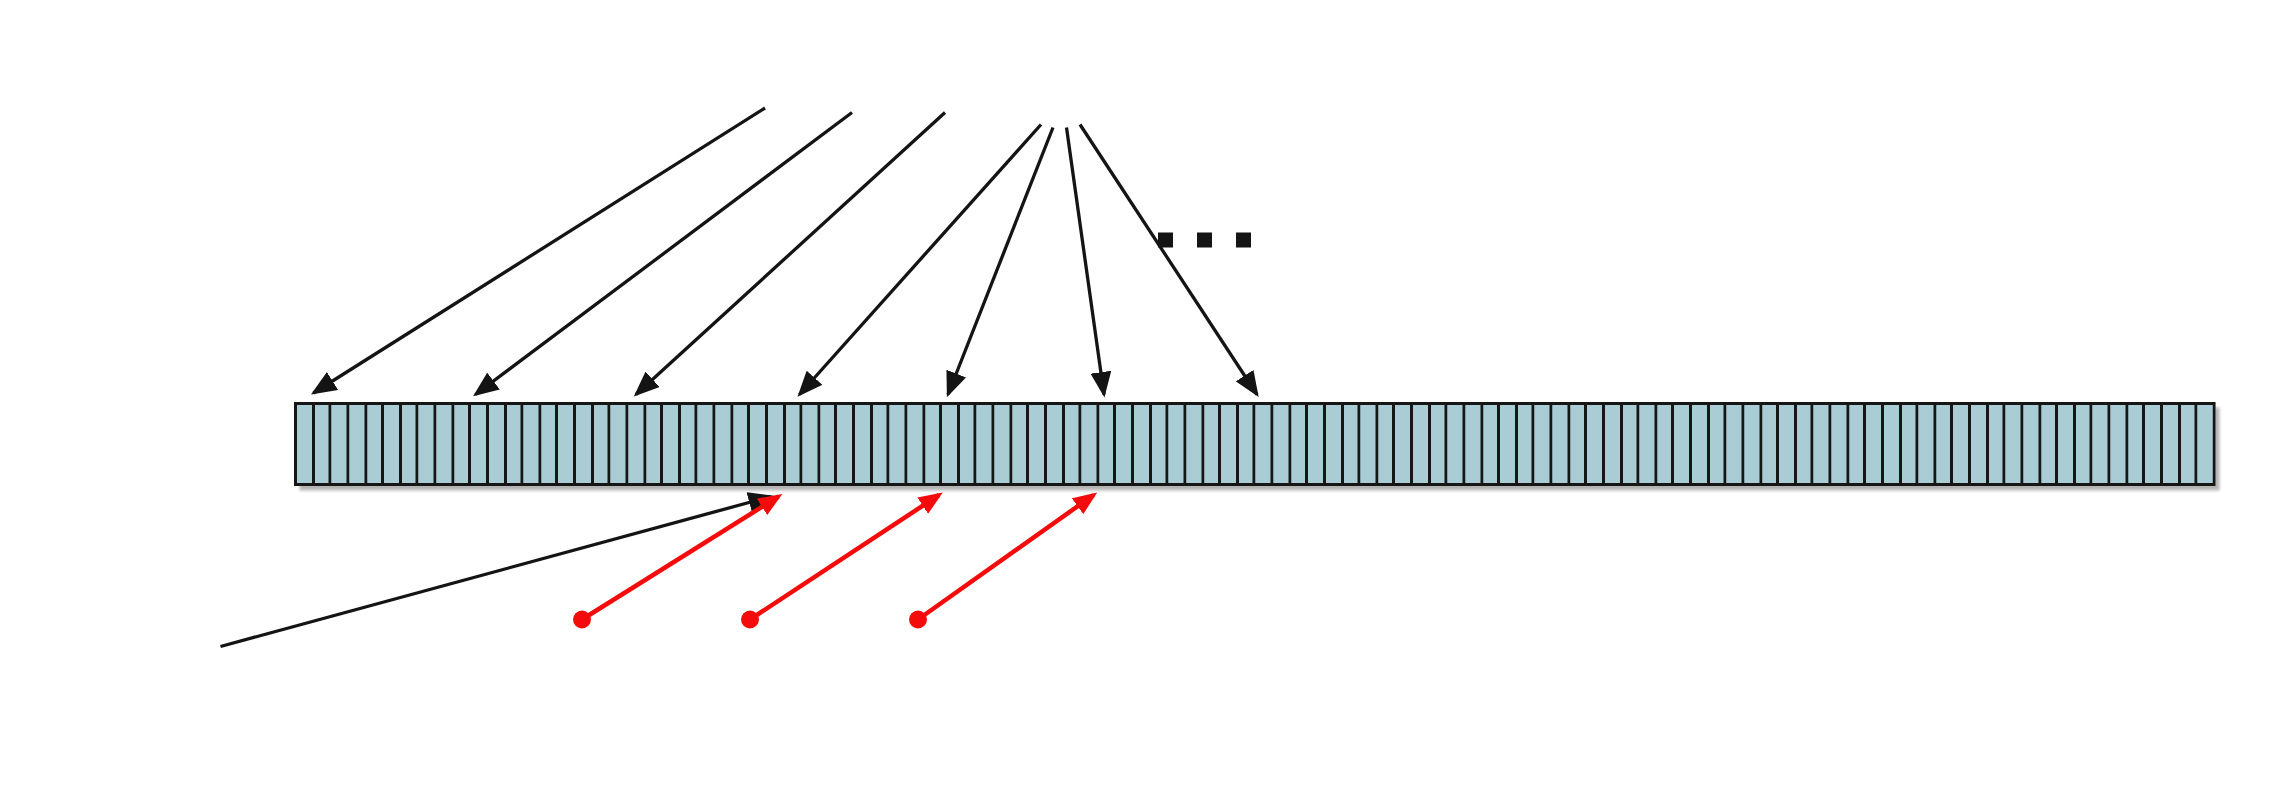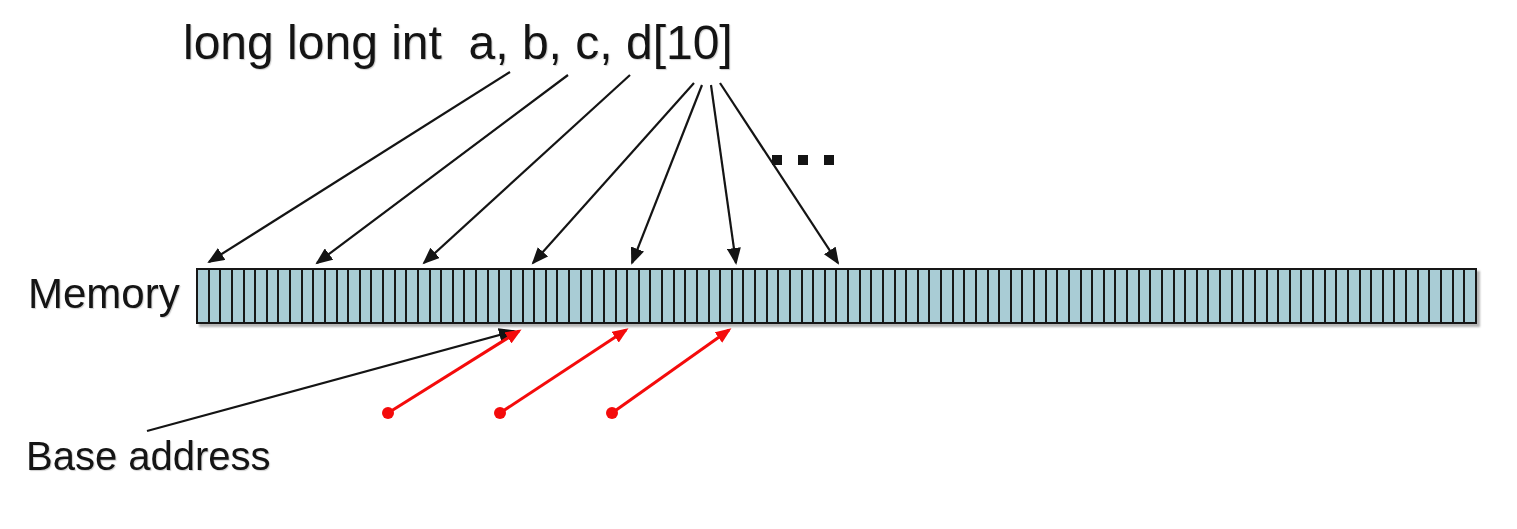--- a/index.html
+++ b/index.html
@@ -37,23 +37,21 @@
   #ellipsis-top .sq{width:10px;height:10px;background:#141414;}
   .black-line{stroke:#141414;stroke-width:2.2;fill:none;}
   .red-line{stroke:#f40b0b;stroke-width:3;fill:none;}
   .red-dot{fill:#f40b0b;}
 </style>
 </head>
 <body>
 
 <div id="canvas">
 
-  <div id="declaration" class="lbl">long long int  a, b, c, d[10]</div>
-
-  <div id="memory-label" class="lbl">Memory</div>
+
 
   <div id="memory-bar">
       <div class="cell" style="background: rgb(169, 204, 213);"></div>
       <div class="cell" style="background: rgb(169, 204, 213);"></div>
       <div class="cell" style="background: rgb(169, 204, 213);"></div>
       <div class="cell" style="background: rgb(169, 204, 213);"></div>
       <div class="cell" style="background: rgb(169, 204, 213);"></div>
       <div class="cell" style="background: rgb(169, 204, 213);"></div>
       <div class="cell" style="background: rgb(169, 204, 213);"></div>
       <div class="cell" style="background: rgb(169, 204, 213);"></div>
@@ -154,21 +152,20 @@
       <div class="cell" style="background: rgb(169, 204, 213);"></div>
       <div class="cell" style="background: rgb(169, 204, 213);"></div>
       <div class="cell" style="background: rgb(169, 204, 213);"></div>
       <div class="cell" style="background: rgb(169, 204, 213);"></div>
       <div class="cell" style="background: rgb(169, 204, 213);"></div>
       <div class="cell" style="background: rgb(169, 204, 213);"></div>
       <div class="cell" style="background: rgb(169, 204, 213);"></div>
       <div class="cell" style="background: rgb(169, 204, 213);"></div>
     </div>
 
-  <div id="base-address-label" class="lbl">Base address</div>
 
 
   <div id="ellipsis-top" title="…">
     <span class="sq"></span>
     <span class="sq"></span>
     <span class="sq"></span>
   </div>
 
   <svg id="arrow-layer" width="1517" height="529" viewBox="0 0 1517 529">
     <defs>

